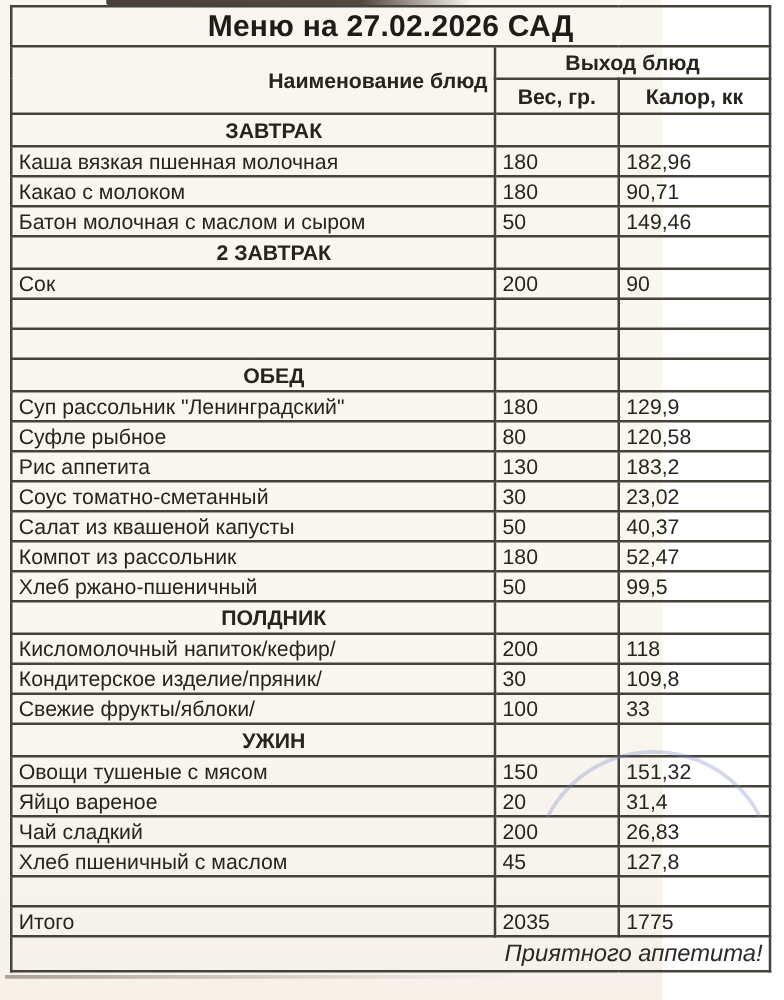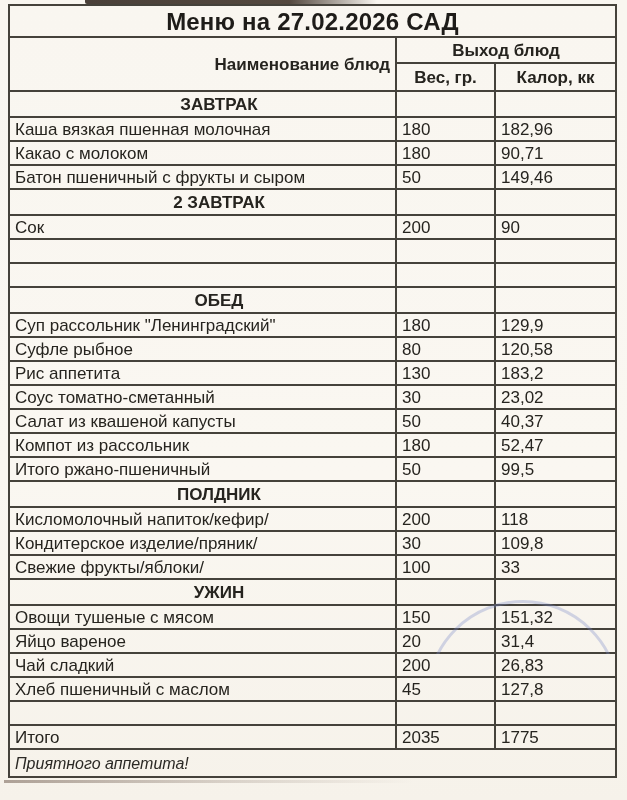--- a/index.html
+++ b/index.html
@@ -1,37 +1,37 @@
 <!DOCTYPE html>
 <html><head>
 <meta charset="utf-8">
 <style>
   html,body{margin:0;padding:0;}
   body{width:627px;height:800px;overflow:hidden;
        font-family:"Liberation Sans","DejaVu Sans",sans-serif;}
-  .page{position:relative;width:627px;height:800px;
+  .page{position:relative;width:530px;height:800px;
         background:linear-gradient(180deg,#f9f6f0 0%,#faf7f1 60%,#f6f2ea 100%);}
   table.menu{position:absolute;left:8px;top:4px;width:607px;
              border-collapse:collapse;table-layout:fixed;
              color:#26241f;}
   table.menu td,table.menu th{border:2px solid #45423b;padding:0 5px;
              font-size:17px;line-height:21px;vertical-align:middle;
              overflow:hidden;white-space:nowrap;}
   tr.title-row td{font-size:24px;font-weight:700;text-align:center;
              height:30px;letter-spacing:.2px;color:#1e1c19;}
   th{font-weight:700;}
   th.h-name{text-align:right;font-size:17px;}
   th.h-group{text-align:center;height:24px;}
   th.h-sub{text-align:center;height:26px;}
   td.c-w,td.c-cal{text-align:left;padding-right:7px;}
   tr.r-item,tr.r-empty,tr.r-total{height:24px;}
   tr.r-section{height:26px;}
   tr.r-section td.c-name{text-align:center;font-weight:700;padding-left:38px;}
-  tr.footer-row td{height:26px;text-align:left;font-style:italic;
-             font-size:16px;color:#2b2925;}
+  tr.footer-row td{height:26px;text-align:right;font-style:italic;
+             font-size:19px;color:#2b2925;}
   
   .stamp-clip{position:absolute;left:432px;top:596px;width:180px;height:58px;
              overflow:hidden;pointer-events:none;}
   .stamp-circle{position:absolute;left:-6px;top:4px;width:188px;height:188px;
              border-radius:50%;border:3px solid rgba(122,138,198,0.32);}
   
   .art-top{position:absolute;left:85px;top:0;width:292px;height:4px;
              background:linear-gradient(90deg,rgba(43,32,25,0.85) 0%,
                rgba(55,42,32,0.85) 70%,rgba(55,42,32,0) 100%);
              border-radius:0 0 2px 2px;}
@@ -75,21 +75,21 @@
     <td class="c-name">Каша вязкая пшенная молочная</td>
     <td class="c-w">180</td>
     <td class="c-cal">182,96</td>
   </tr>
         <tr class="r-item">
     <td class="c-name">Какао с молоком</td>
     <td class="c-w">180</td>
     <td class="c-cal">90,71</td>
   </tr>
         <tr class="r-item">
-    <td class="c-name">Батон пшеничный с фрукты и сыром</td>
+    <td class="c-name">Батон молочная с маслом и сыром</td>
     <td class="c-w">50</td>
     <td class="c-cal">149,46</td>
   </tr>
         <tr class="r-section">
     <td class="c-name">2 ЗАВТРАК</td>
     <td class="c-w"></td>
     <td class="c-cal"></td>
   </tr>
         <tr class="r-item">
     <td class="c-name">Сок</td>
@@ -135,21 +135,21 @@
     <td class="c-name">Салат из квашеной капусты</td>
     <td class="c-w">50</td>
     <td class="c-cal">40,37</td>
   </tr>
         <tr class="r-item">
     <td class="c-name">Компот из рассольник</td>
     <td class="c-w">180</td>
     <td class="c-cal">52,47</td>
   </tr>
         <tr class="r-item">
-    <td class="c-name">Итого ржано-пшеничный</td>
+    <td class="c-name">Хлеб ржано-пшеничный</td>
     <td class="c-w">50</td>
     <td class="c-cal">99,5</td>
   </tr>
         <tr class="r-section">
     <td class="c-name">ПОЛДНИК</td>
     <td class="c-w"></td>
     <td class="c-cal"></td>
   </tr>
         <tr class="r-item">
     <td class="c-name">Кисломолочный напиток/кефир/</td>

